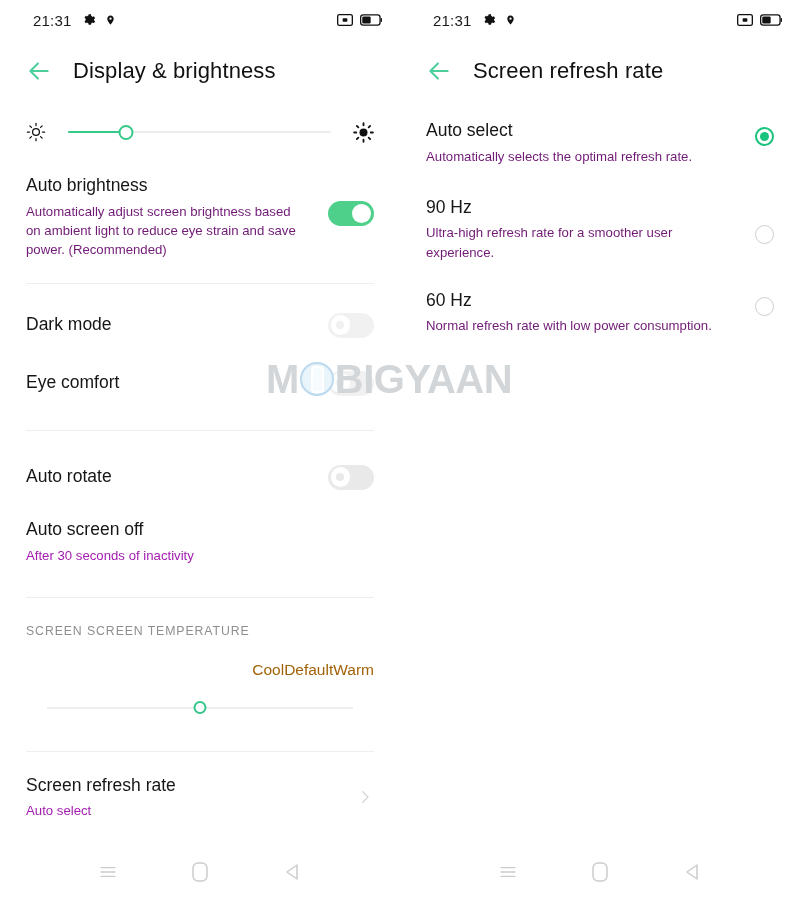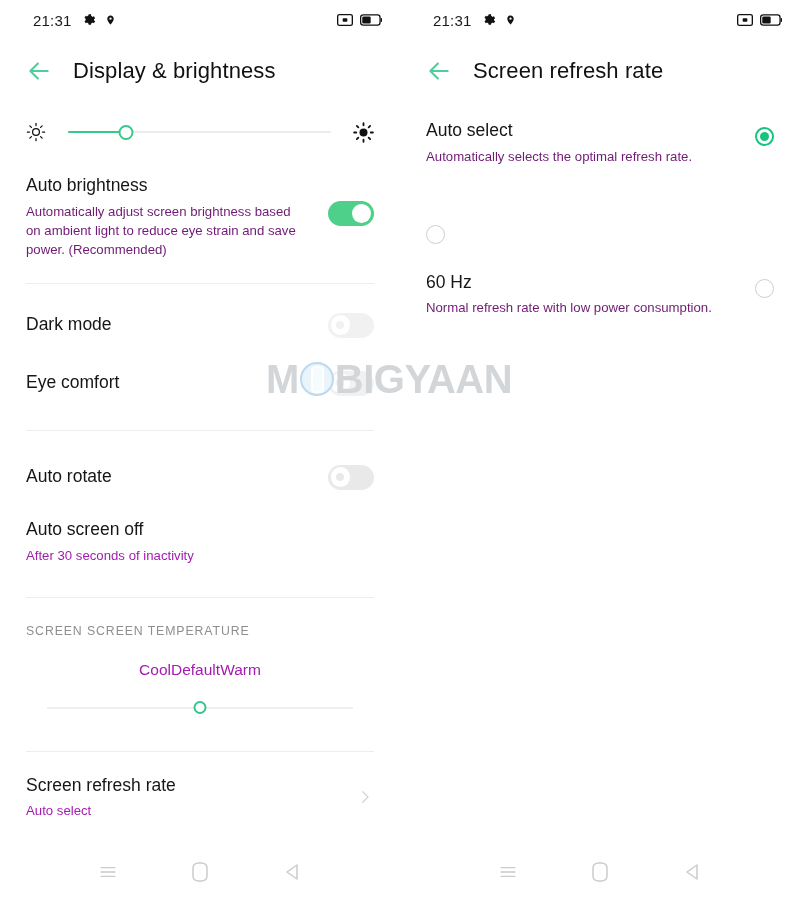--- a/index.html
+++ b/index.html
@@ -80,23 +80,23 @@
   .toggle.muted { opacity: .62; }
 
   
   .section-label {
     font-size: 12.3px; color: #8e8e8e; letter-spacing: .9px;
     padding: 0 26px; margin-top: 26px;
   }
 
   
   .temp-labels {
-    display: flex; justify-content: center;
+    display: flex; justify-content: flex-end;
     padding: 0 26px; margin-top: 23px;
-    font-size: 15.5px; color: #a21caf;
+    font-size: 15.5px; color: #a16207;
   }
   .temp-slider { position: relative; height: 26px; margin: 16px 47px 0 47px; display: flex; align-items: center; }
   .temp-track { position: absolute; left: 0; right: 0; height: 2px; background: #efefef; }
   .temp-thumb {
     position: absolute; left: 50%; transform: translateX(-50%);
     width: 13px; height: 13px; border-radius: 50%;
     background: #fff; border: 2.2px solid #34c68a;
   }
 
   
@@ -336,20 +336,24 @@
 
     <div class="row" style="margin-top:17px;">
       <div class="row-texts">
         <div class="row-title">Auto select</div>
         <div class="row-sub" style="max-width:320px;">Automatically selects the optimal refresh rate.</div>
       </div>
       <div class="radio on" style="margin-top:8px;"></div>
     </div>
 
     <div class="row" style="margin-top:30px;">
+      <div class="row-texts">
+        <div class="row-title">90 Hz</div>
+        <div class="row-sub" style="max-width:290px;">Ultra-high refresh rate for a smoother user experience.</div>
+      </div>
       <div class="radio off" style="margin-top:29px;"></div>
     </div>
 
     <div class="row" style="margin-top:27px;">
       <div class="row-texts">
         <div class="row-title">60 Hz</div>
         <div class="row-sub" style="max-width:330px;">Normal refresh rate with low power consumption.</div>
       </div>
       <div class="radio off" style="margin-top:8px;"></div>
     </div>

